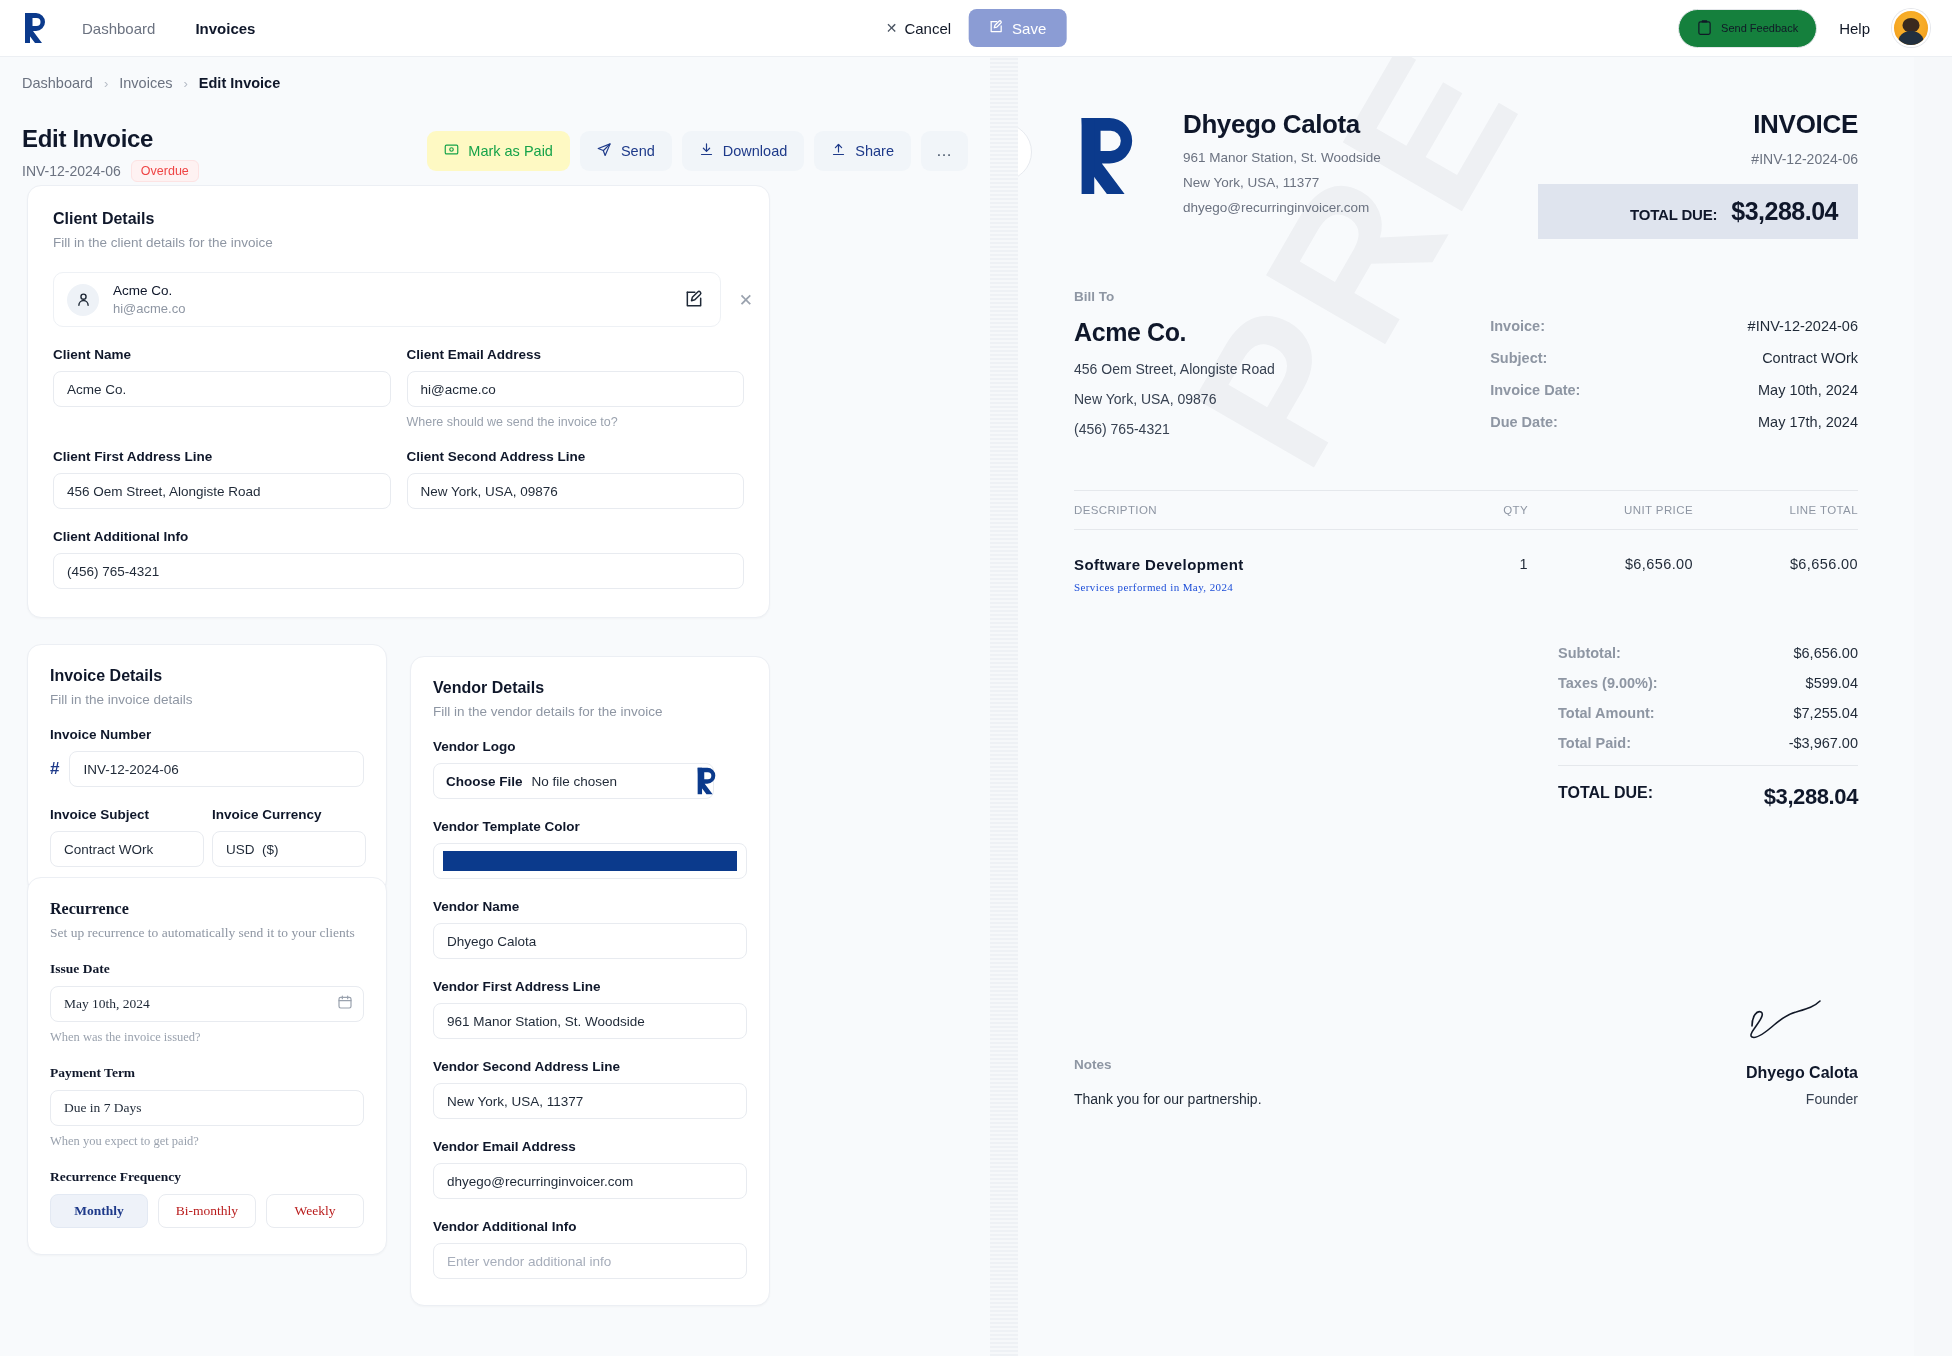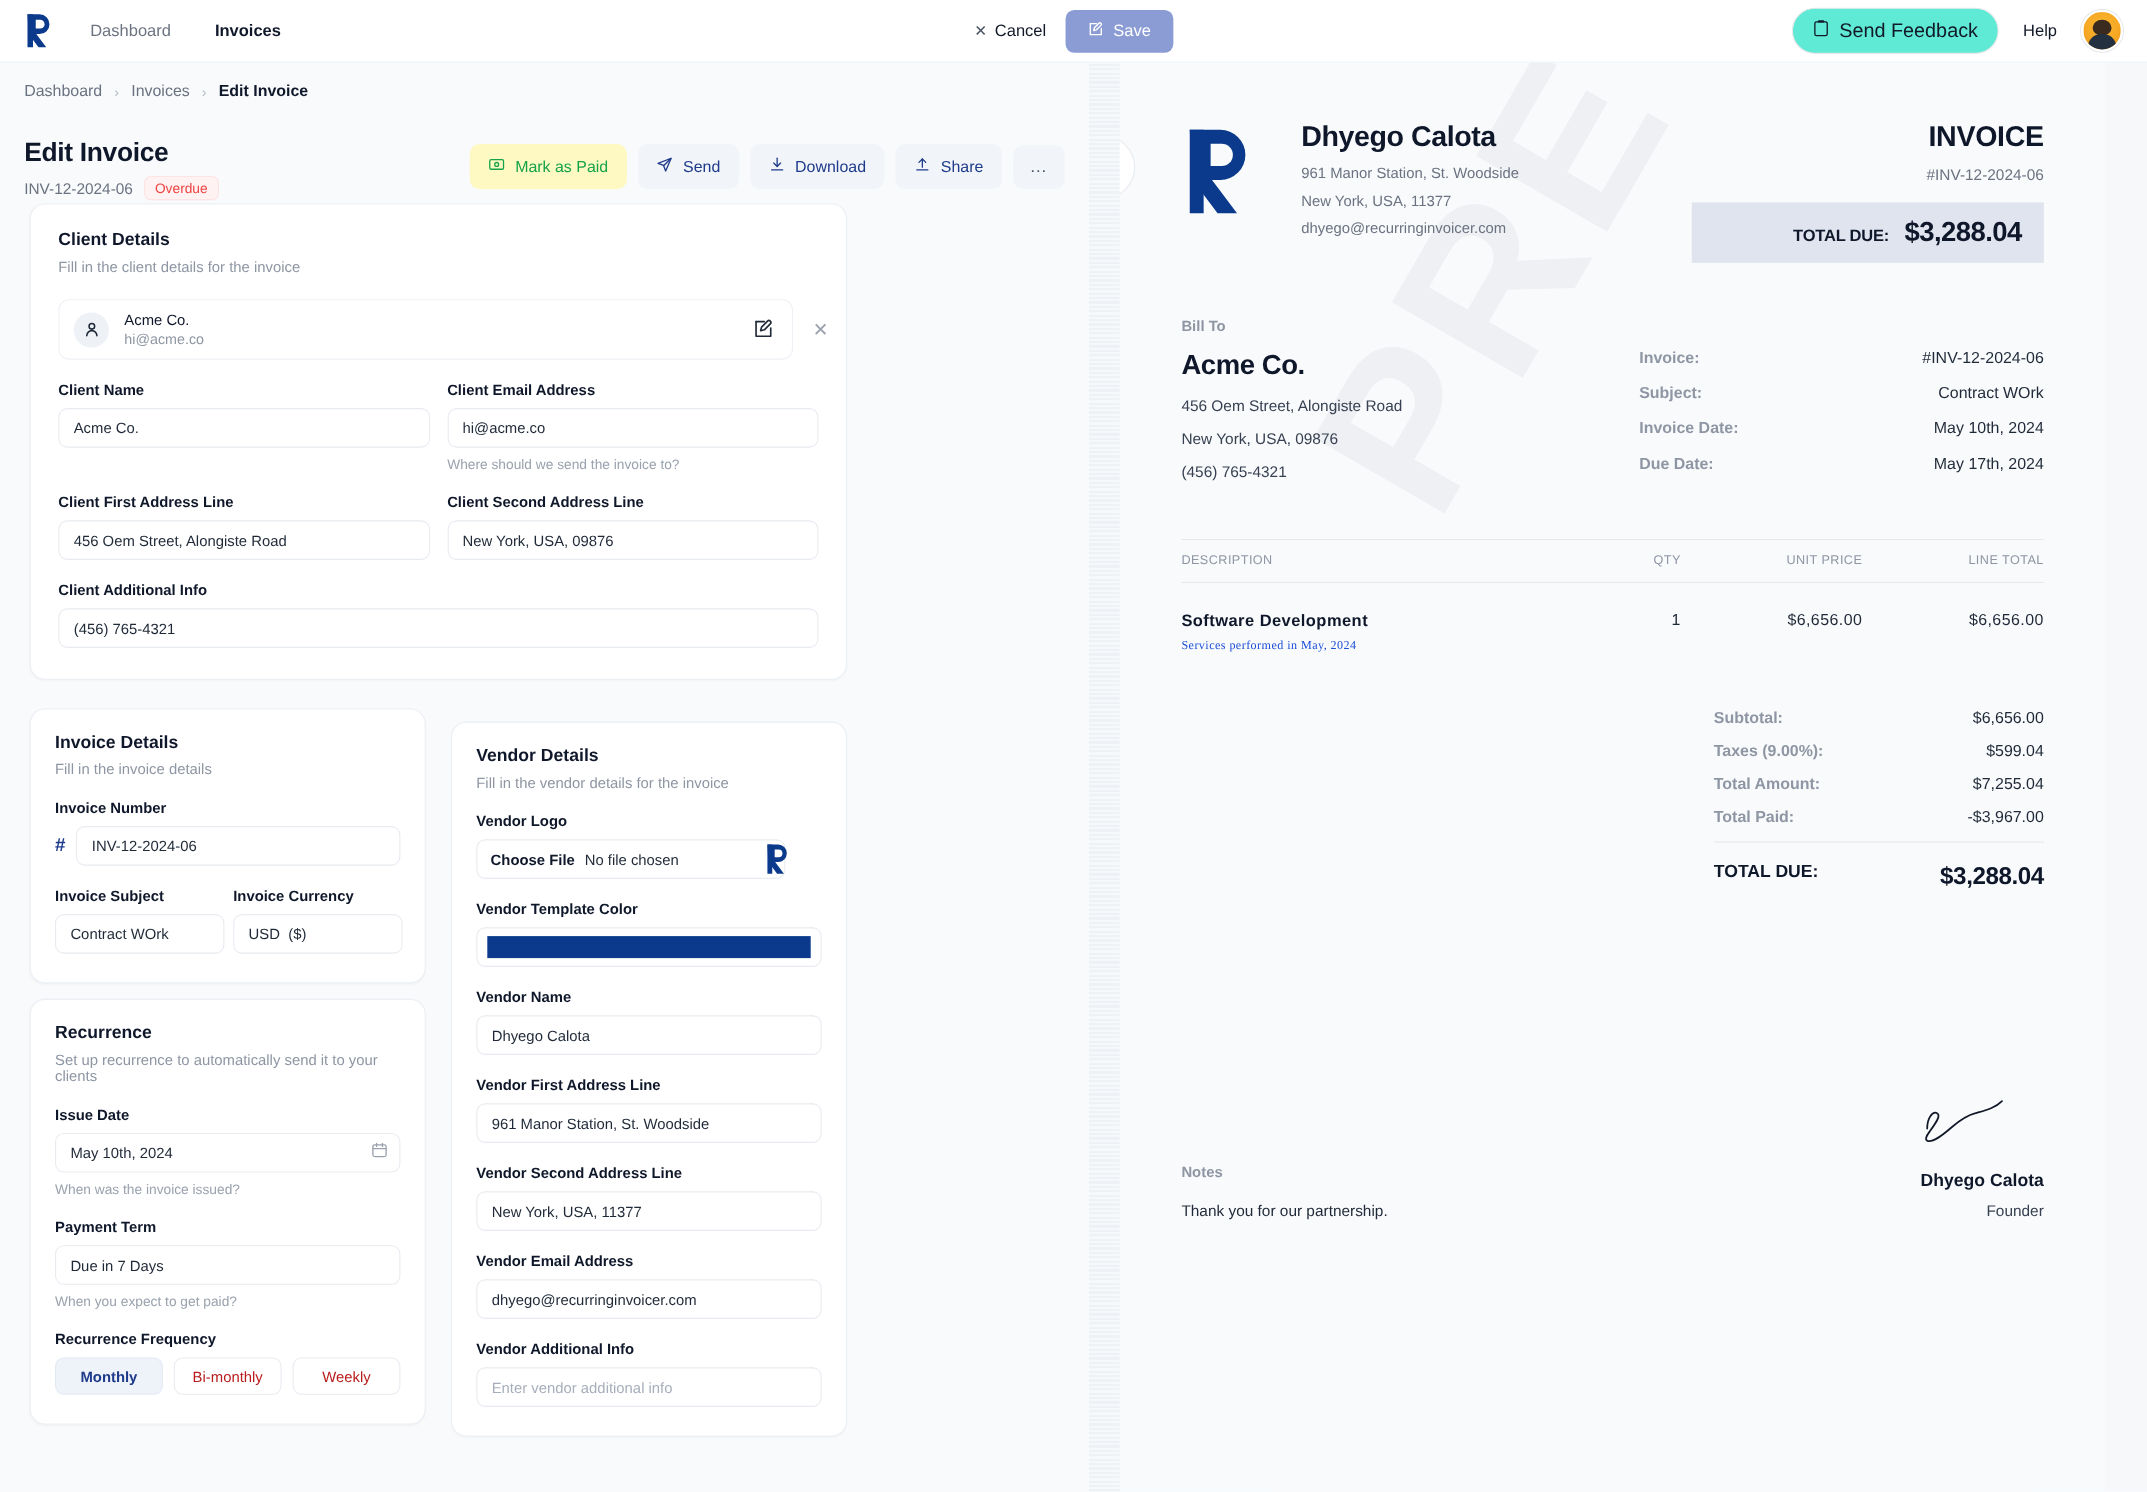--- a/index.html
+++ b/index.html
@@ -29,22 +29,22 @@
   }
   .cancel-x { font-size: 14px; color:#4b5563; }
   .save-btn {
     display:flex; align-items:center; gap:8px;
     background:#8b9cd4; color:#fff; border:none; border-radius:8px;
     padding: 10px 20px; font-size:15px; cursor:pointer; font-family:inherit;
   }
   .nav-right { margin-left:auto; display:flex; align-items:center; gap:22px; }
   .feedback-btn {
     display:flex; align-items:center; gap:9px;
-    border:1px solid #e5e7eb; border-radius:999px; background:#5eead4;
-    padding:9px 18px; font-size:18px; color:#111827; cursor:pointer; font-family:inherit;
+    border:1px solid #e5e7eb; border-radius:999px; background:#15803d;
+    padding:9px 18px; font-size:11px; color:#111827; cursor:pointer; font-family:inherit;
   }
   .help-link { font-size:15px; color:#111827; cursor:pointer; }
   .avatar {
     width: 38px; height: 38px; border-radius: 50%;
     background: radial-gradient(circle at 50% 38%, #f7b733 0%, #f7a823 55%, #e8941a 100%);
     position: relative; overflow: hidden; cursor: pointer; flex:none;
     border: 2px solid #fff; box-shadow: 0 0 0 1px #e5e7eb;
   }
   .avatar::before {
     content:''; position:absolute; width:17px; height:14px; left:50%; top:7px;
@@ -125,21 +125,21 @@
   }
   .input::placeholder { color:#a7aebb; }
   .field-hint { font-size:12.5px; color:#9aa2ae; margin-top:8px; }
   .grid2 { display:grid; grid-template-columns: 1fr 1fr; column-gap: 16px; }
 
   .invoice-card { position:absolute; left:27px; top:535px; width:360px; padding: 22px 22px 26px 22px; }
   .invnum-wrap { display:flex; align-items:center; gap:10px; }
   .hash { font-size:17px; color:#1e3a8a; font-weight:700; }
   .inv-grid { display:grid; grid-template-columns: 154px 154px; column-gap: 8px; }
 
-  .recurrence-card { position:absolute; left:27px; top:799px; width:360px; padding: 22px 22px 26px 22px; }
+  .recurrence-card { position:absolute; left:27px; top:768px; width:360px; padding: 22px 22px 26px 22px; font-family: Liberation Serif, serif; }
   .date-wrap { position:relative; }
   .cal-icon { position:absolute; right:11px; top:50%; transform:translateY(-50%); }
   .freq-row { display:flex; gap:10px; margin-top:9px; }
   .freq-btn {
     flex:1; height:34px; border:1px solid #e8ebf0; border-radius:8px; background:#fff;
     font-size:13.5px; color:#b91c1c; cursor:pointer; font-family:inherit;
   }
   .freq-btn.selected { background:#eef2f9; color:#1e3a8a; font-weight:600; border-color:#e3e9f3; }
 
   .vendor-card { position:absolute; left:410px; top:547px; width:360px; padding: 22px 22px 26px 22px; }

